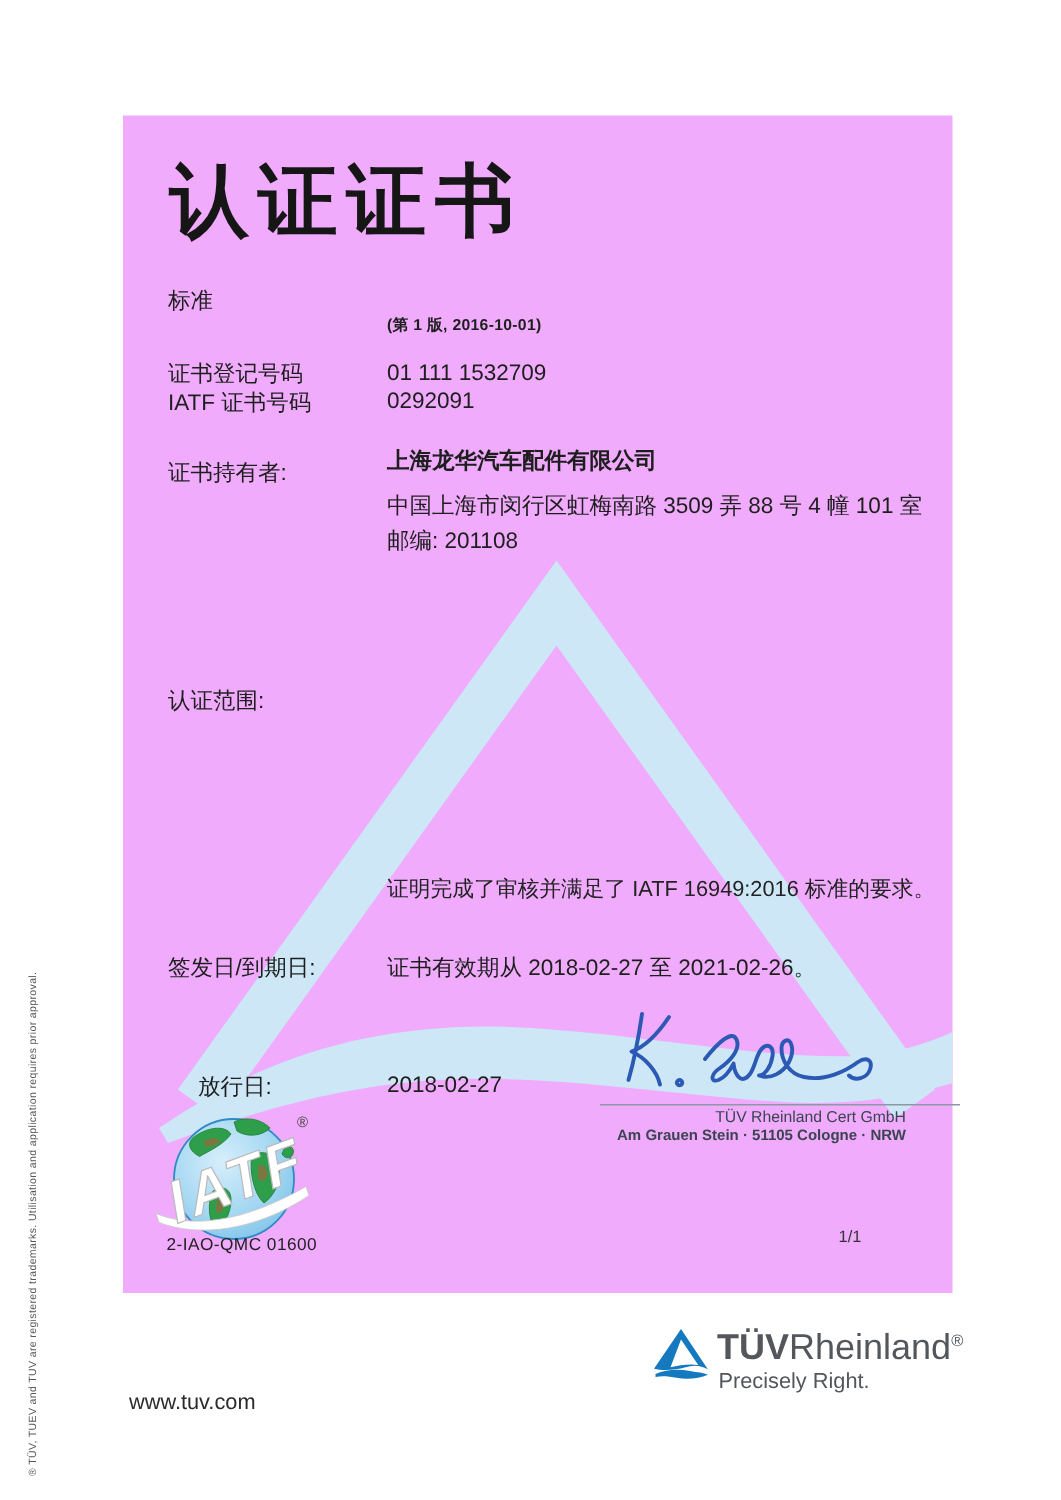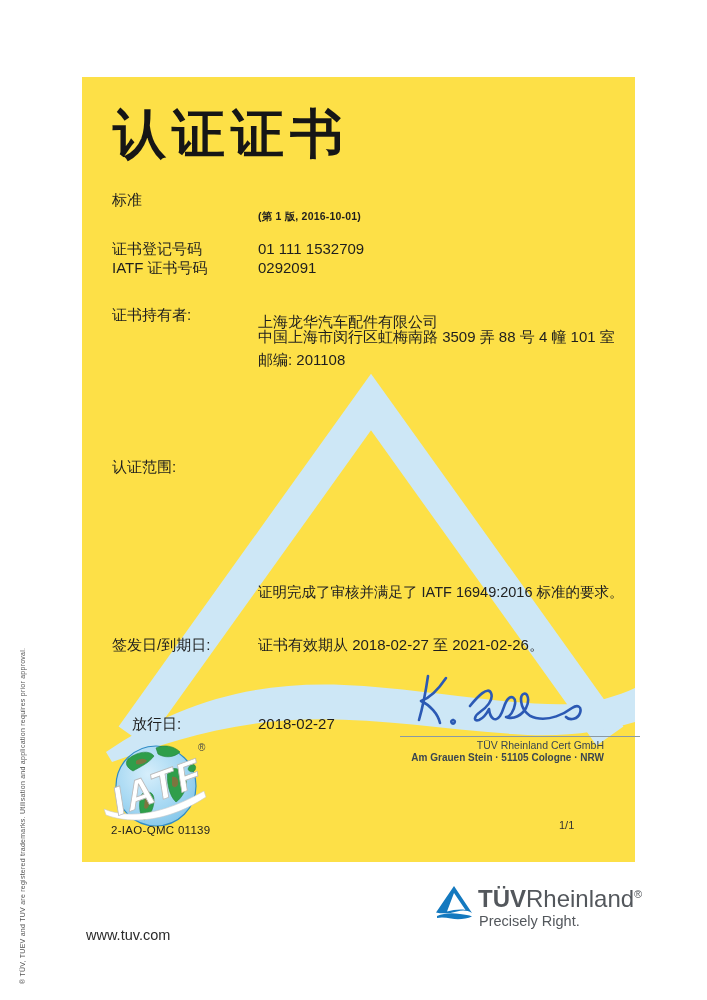--- a/index.html
+++ b/index.html
@@ -1,32 +1,32 @@
 <!DOCTYPE html>
 <html><head>
 <meta charset="utf-8">
 <style>
   html,body{margin:0;padding:0;background:#fff;}
   .stage{position:relative;width:707px;height:1000px;background:#ffffff;overflow:hidden;
          font-family:"Liberation Sans","DejaVu Sans",sans-serif;color:#222;}
   
   .paper{position:absolute;left:82px;top:77px;width:553px;height:785px;
-         background:#fde047;}
+         background:#f0abfc;}
   .paper *{position:absolute;}
   .watermark{position:absolute;left:0;top:283px;z-index:0;}
   .z{z-index:2;}
   .title{left:31px;top:22px;margin:0;font-size:53px;font-weight:800;letter-spacing:6px;color:#161616;white-space:nowrap;}
   .lbl{left:30px;font-size:15px;color:#1e1e1e;white-space:nowrap;}
   .val{left:176px;font-size:15px;color:#1e1e1e;white-space:nowrap;}
   .std-val{top:106px;font-size:21px;font-weight:800;}
   .std-ed{top:133px;font-size:10.5px;font-weight:700;letter-spacing:.2px;}
   .t-std{top:114px;}
   .t-reg1{top:163px;} .t-reg2{top:182px;}
   .t-holder{top:229px;text-align:right;}
-  .holder-co{top:236px;font-weight:400;}
+  .holder-co{top:221px;font-weight:700;}
   .holder-ad{top:251px;} .holder-pc{top:274px;}
   .t-scope{top:381px;} .scope-val{top:381px;font-weight:700;}
   .statement{left:176px;top:506px;font-size:14.5px;font-weight:400;white-space:nowrap;}
   .t-valid{top:559px;} .valid-val{top:559px;}
   .t-rel{top:638px;margin-left:20px;} .rel-val{top:638px;}
   .sig-svg{left:328px;top:593px;}
   .sig-line{left:318px;top:659px;width:240px;height:1px;background:#8a99a4;}
   .sig-org{left:330px;top:662px;width:192px;text-align:right;font-size:10.5px;font-weight:400;color:#3a4550;white-space:nowrap;}
   .sig-addr{left:300px;top:675px;width:222px;text-align:right;font-size:10px;font-weight:600;color:#3a4550;white-space:nowrap;}
   .globe-svg{left:12px;top:660px;}
@@ -111,21 +111,21 @@
       </g>
       <g fill="#8a6f3e" opacity="0.85">
         <path d="M42,24 C46,21 51,21 53,24 C50,27 45,28 42,27 Z"></path>
         <path d="M51,62 C54,61 56,63 55,68 C54,72 51,73 50,70 Z"></path>
         <path d="M78,40 C82,39 85,42 84,47 C83,51 79,51 78,48 Z"></path>
       </g>
       <path d="M10,72 C34,82 68,78 110,54 L112,60 C76,84 38,88 12,78 Z" fill="#ffffff" stroke="#c9c9c9" stroke-width="0.6"></path>
       <text x="16" y="64" transform="rotate(-20 62 49)" font-size="40" font-weight="900" font-style="italic" fill="#ffffff" stroke="#b9b9b9" stroke-width="0.8" letter-spacing="2">IATF</text>
       <text x="104" y="14" font-size="10" fill="#444">®</text>
     </svg>
-    <div class="acc-code z">2-IAO-QMC 01139</div>
+    <div class="acc-code z">2-IAO-QMC 01600</div>
     <div class="page-ind z">1/1</div>
   </div>
 
   <div class="website">www.tuv.com</div>
 
   <svg class="brand-logo" width="40" height="38" viewBox="0 0 40 38">
     <path fill="#1479bf" fill-rule="evenodd" d="M20,1 L38,28 C33,25 28,25 23,26.5 C16,28.5 8,29 2,27.5 Z M20,8 L31.5,25 C26,24 19,25 13,26.5 Z"></path>
     <path fill="#1479bf" d="M3,31 C10,28 18,27.5 26,29 C31,30 35,30 38,31.5 C32,34 24,35 17,33.5 C12,32.5 7,32 3,33 Z"></path>
   </svg>
   <div class="brand-text"><span class="b">TÜV</span><span>Rheinland</span><span class="reg">®</span></div>

